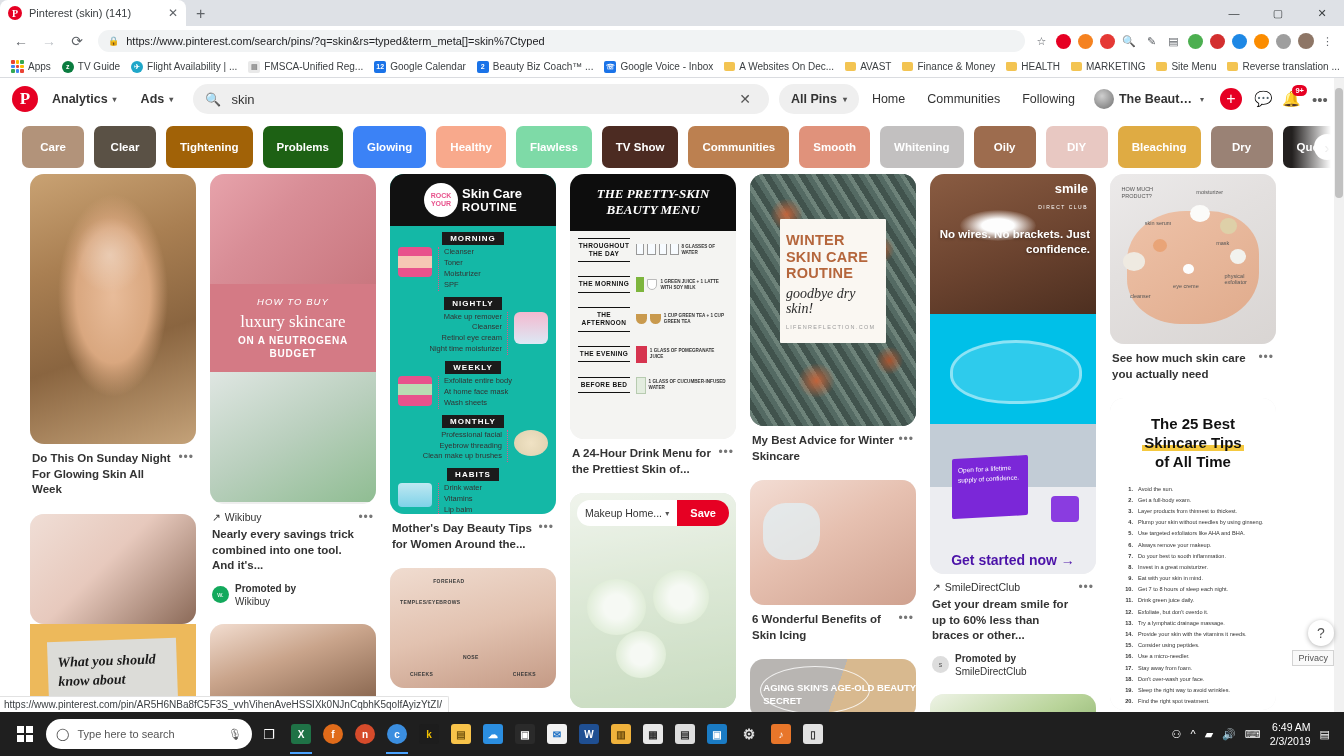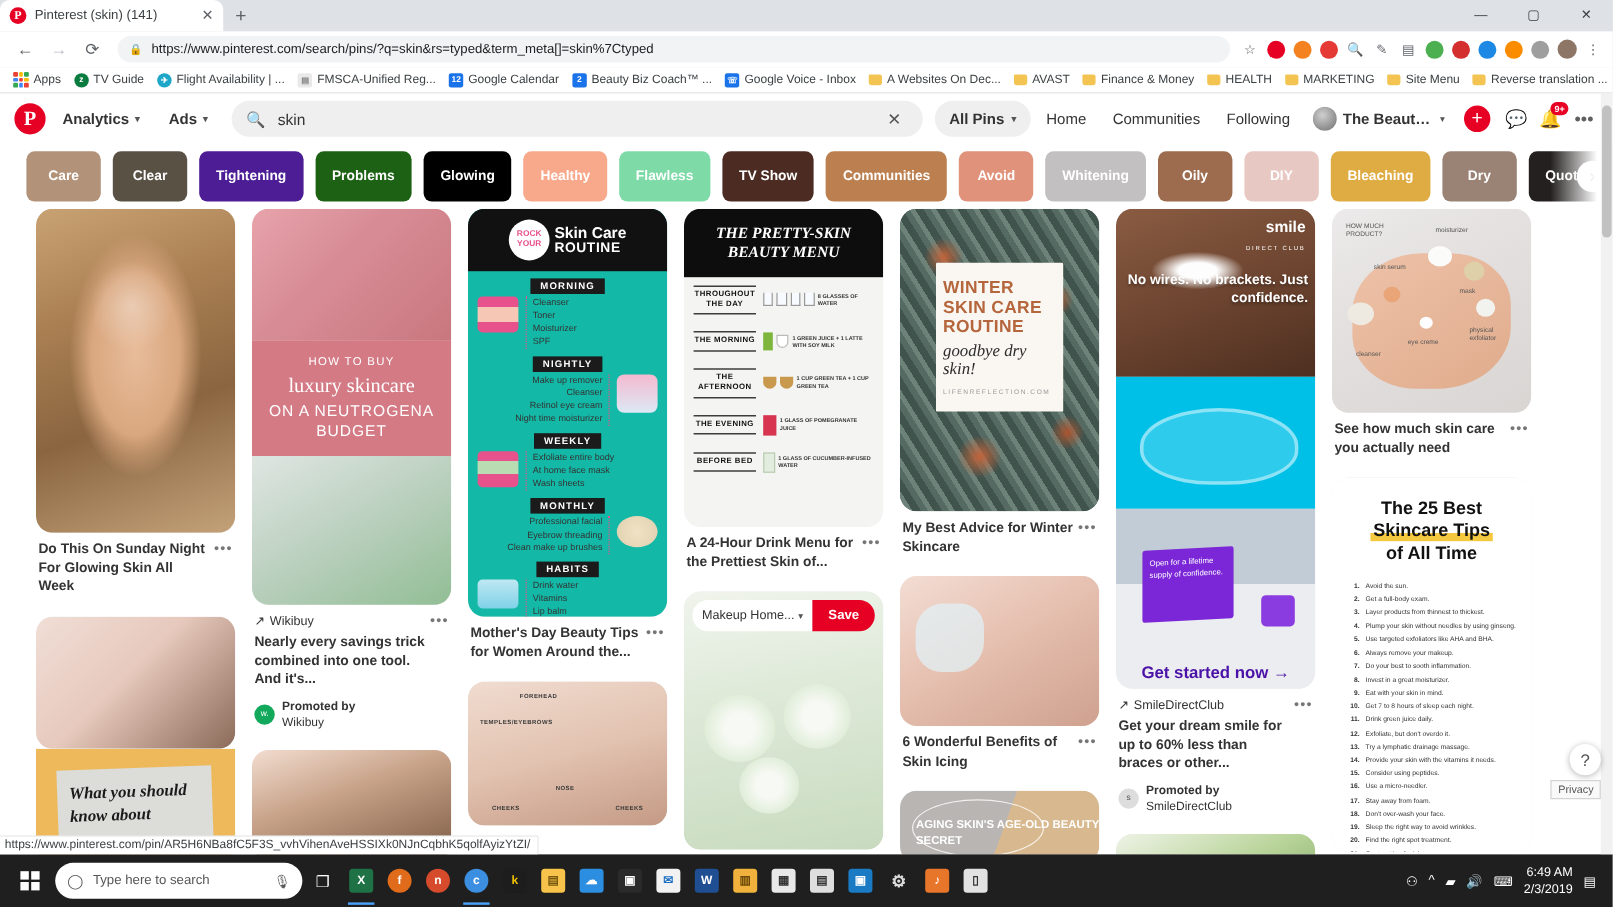--- a/index.html
+++ b/index.html
@@ -187,23 +187,23 @@
   .ph-model::after {
     content:""; position:absolute; inset:0;
     background:radial-gradient(ellipse 30% 20% at 48% 30%, rgba(255,255,255,.35), rgba(255,255,255,0) 70%);
   }
   .ph-skincare-top { background:linear-gradient(135deg,#e7a3ab 0%,#d88d96 40%,#c9777f 100%); }
   .ph-skincare-bot { background:linear-gradient(150deg,#dfe6e2 0%,#b9cfbd 50%,#8fbd92 100%); }
   .pinkband {
     background:rgba(208,106,118,.88); color:#fff; text-align:center;
     padding:12px 6px; line-height:1.25;
   }
-  .pb-small { font-size:9.5px; letter-spacing:1.1px; }
+  .pb-small { font-size:9.5px; letter-spacing:1.1px;font-style:italic; }
   .pb-big { font-family:"Liberation Serif", serif; font-size:17px; margin:3px 0; }
-  .pb-tiny { font-size:13px; letter-spacing:.8px; }
+  .pb-tiny { font-size:10px; letter-spacing:.8px;font-weight:bold; }
 
   .routine { background:#14b8a6; }
   .rt-head { background:#111; padding:9px 6px; display:flex; align-items:center; justify-content:center; gap:4px;}
   .rt-badge { background:#fff; border-radius:50%; width:34px; height:34px; display:flex;
               align-items:center; justify-content:center; flex-direction:column;
               font-size:7px; font-weight:bold; color:#e8528c; line-height:1.1; }
   .rt-title { color:#fff; font-size:13px; font-weight:bold; line-height:1.05; text-align:left;
               font-family:"Liberation Sans", sans-serif; }
   .rt-title small { display:block; font-size:11.5px; letter-spacing:.5px; }
   .rt-sec { display:flex; justify-content:center; margin:6px 0 2px; }
@@ -521,28 +521,28 @@
       <span class="hicon">💬</span>
       <span class="hicon">🔔
         <span class="badge">9+</span>
       </span>
       <span class="hicon">•••</span>
     </div>
 
     <div class="chips" id="chips">
       <span class="chip" style="background: rgb(178, 147, 122);">Care</span>
         <span class="chip" style="background: rgb(90, 81, 69);">Clear</span>
-        <span class="chip" style="background: #4c1d95;">Tightening</span>
+        <span class="chip" style="background: #a16207;">Tightening</span>
         <span class="chip" style="background: rgb(29, 97, 20);">Problems</span>
-        <span class="chip" style="background: #000000;">Glowing</span>
+        <span class="chip" style="background: #3b82f6;">Glowing</span>
         <span class="chip" style="background: rgb(248, 169, 140);">Healthy</span>
         <span class="chip" style="background: rgb(126, 218, 167);">Flawless</span>
         <span class="chip" style="background: rgb(76, 43, 34);">TV Show</span>
         <span class="chip" style="background: rgb(188, 128, 80);">Communities</span>
-        <span class="chip" style="background: rgb(224, 146, 123);">Avoid</span>
+        <span class="chip" style="background: rgb(224, 146, 123);">Smooth</span>
         <span class="chip" style="background: rgb(194, 192, 192);">Whitening</span>
         <span class="chip" style="background: rgb(157, 108, 78);">Oily</span>
         <span class="chip" style="background: rgb(232, 200, 194);">DIY</span>
         <span class="chip" style="background: rgb(223, 171, 67);">Bleaching</span>
         <span class="chip" style="background: rgb(154, 130, 117);">Dry</span>
         <span class="chip" style="background: rgb(35, 32, 31);">Quotes</span>
         <span class="chip-next">›</span>
     </div>
 
     <div class="grid">

